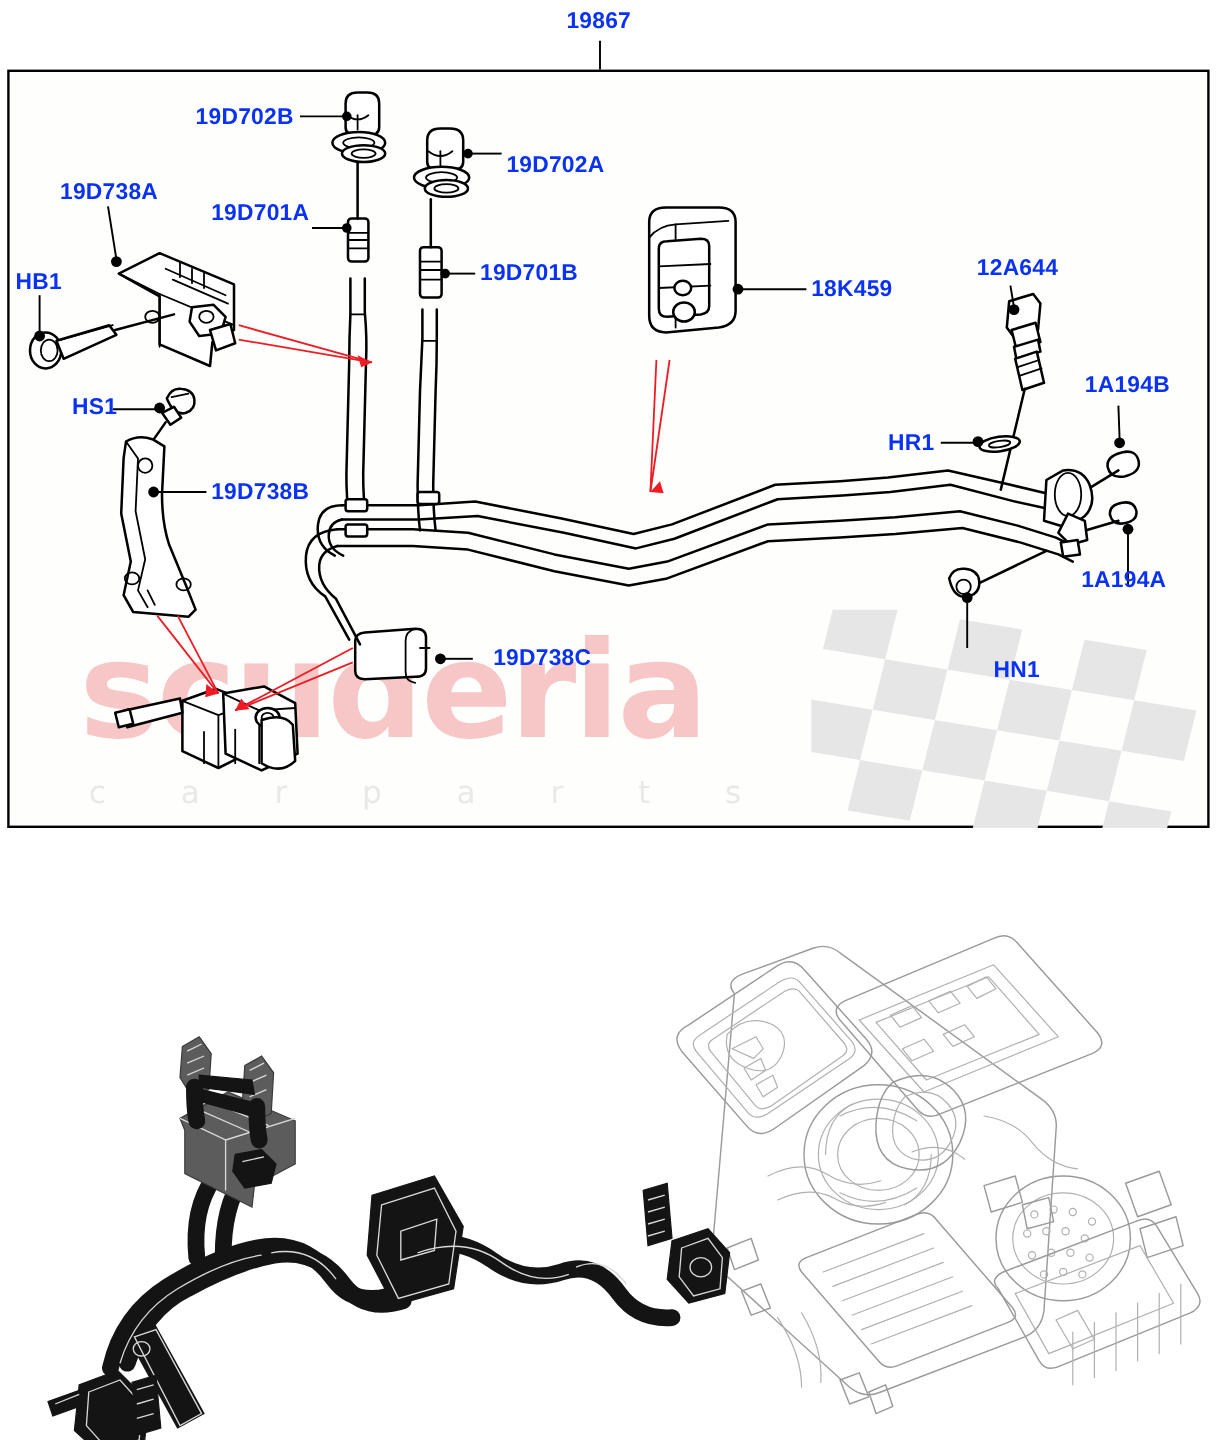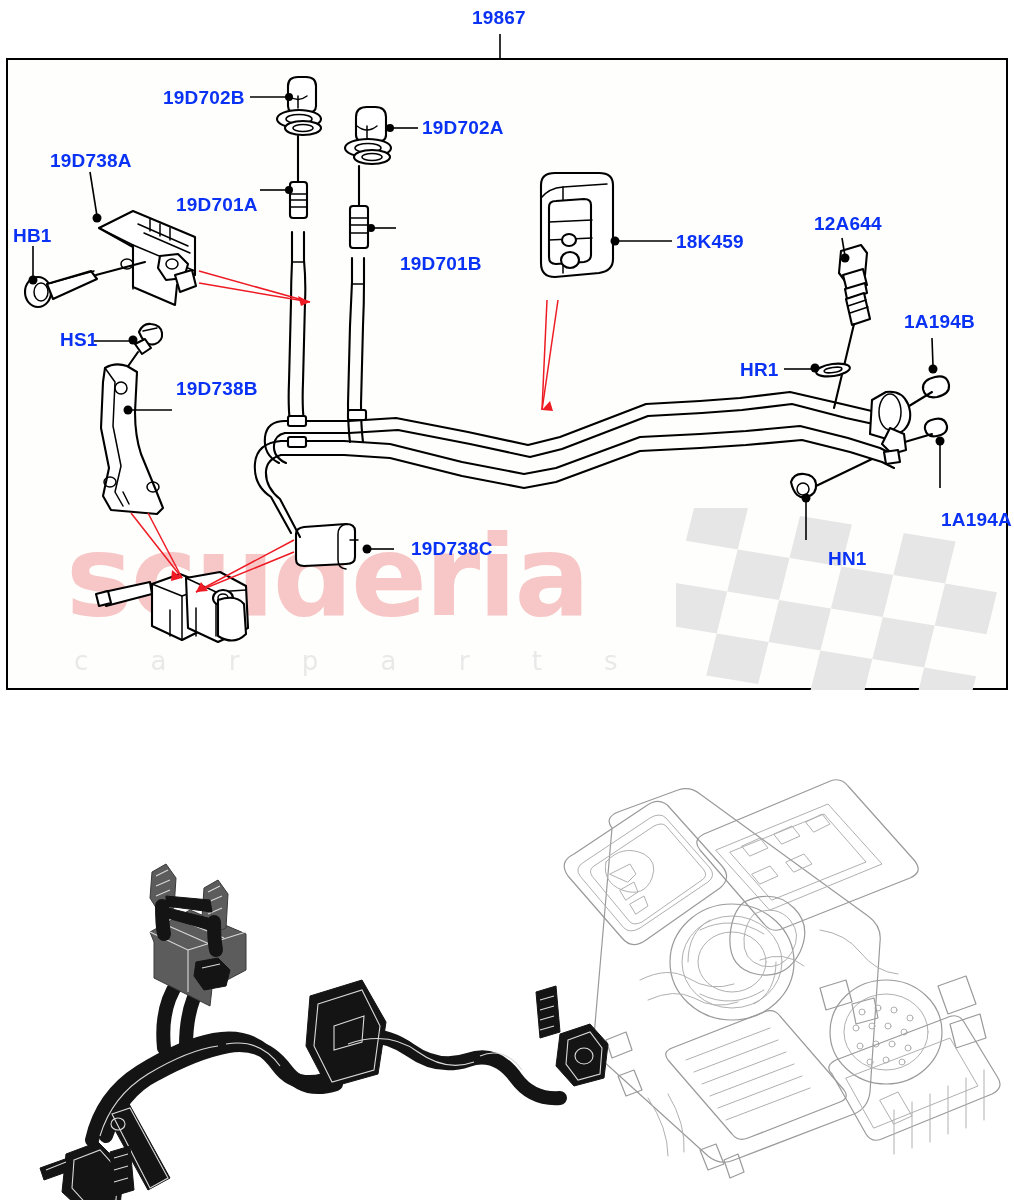--- a/index.html
+++ b/index.html
@@ -309,32 +309,32 @@
       <rect class="kf" x="348" y="410" width="18" height="10" rx="2"></rect>
 
       <path class="kf" d="M886 392 q16 -2 22 12 q6 16 -4 26 l-14 10 l-20 -6 l2 -34 z"></path>
       <ellipse class="kt" cx="890" cy="412" rx="11" ry="18"></ellipse>
       <path class="kf" d="M890 428 l14 6 l2 16 l-14 4 l-10 -10 z"></path>
       <path class="kf" d="M884 452 l14 -2 l2 12 l-14 2 z"></path>
     </g>
   </svg>
 
   <div class="lbl" style="left:163px;top:88px;">19D702B</div>
-  <div class="lbl" style="left:422px;top:118px;">19D702A</div>
+  <div class="lbl" style="left:422px;top:128px;">19D702A</div>
   <div class="lbl" style="left:50px;top:151px;">19D738A</div>
-  <div class="lbl" style="left:176px;top:195px;">19D701A</div>
-  <div class="lbl" style="left:400px;top:218px;margin-top:36px;">19D701B</div>
+  <div class="lbl" style="left:176px;top:168px;">19D701A</div>
+  <div class="lbl" style="left:400px;top:218px;">19D701B</div>
   <div class="lbl" style="left:13px;top:226px;text-align:center;">HB1</div>
   <div class="lbl" style="left:676px;top:232px;">18K459</div>
   <div class="lbl" style="left:814px;top:214px;">12A644</div>
   <div class="lbl" style="left:904px;top:312px;">1A194B</div>
   <div class="lbl" style="left:60px;top:330px;">HS1</div>
   <div class="lbl" style="left:740px;top:360px;">HR1</div>
-  <div class="lbl" style="left:176px;top:379px;">19D738B</div>
-  <div class="lbl" style="left:901px;top:510px;margin-left:40px;">1A194A</div>
+  <div class="lbl" style="left:176px;top:401px;">19D738B</div>
+  <div class="lbl" style="left:901px;top:474px;">1A194A</div>
   <div class="lbl" style="left:411px;top:539px;">19D738C</div>
   <div class="lbl" style="left:828px;top:549px;">HN1</div>
 
   <svg class="ov" width="1014" height="1200" style="top:0;">
     <defs>
       <style>
         .g1 { fill:none; stroke:#9a9a9a; stroke-width:1.2; stroke-linejoin:round; stroke-linecap:round;}
         .g2 { fill:none; stroke:#b0b0b0; stroke-width:1.0; stroke-linejoin:round; stroke-linecap:round;}
         .bk { fill:#141414; stroke:#141414; stroke-width:1; }
         .bko{ fill:none; stroke:#141414; stroke-width:14; stroke-linecap:round; stroke-linejoin:round;}

